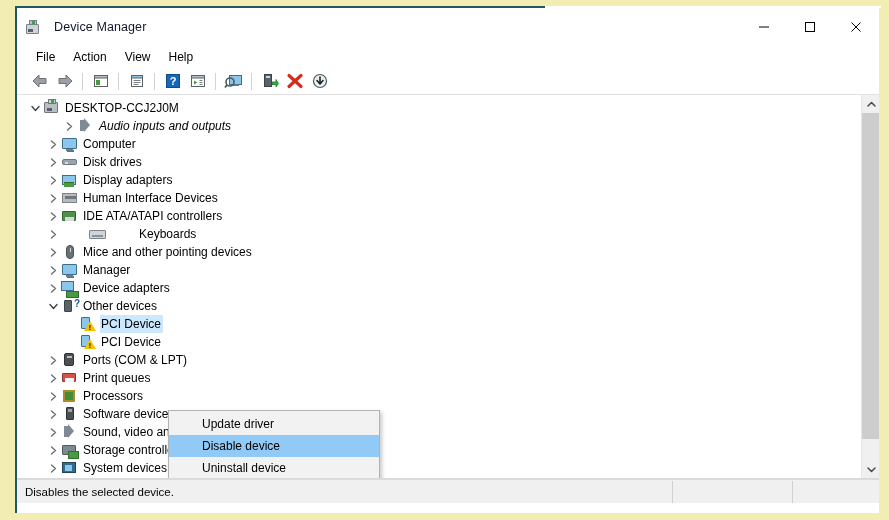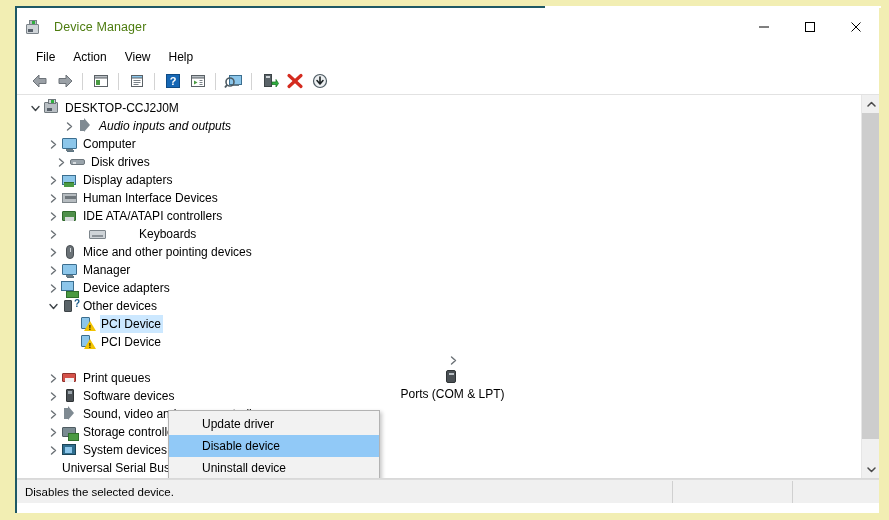--- a/index.html
+++ b/index.html
@@ -48,21 +48,21 @@
     position:absolute; left:3px; top:0px; width:8px; height:5px;
     background:#b9bfc4; border:1px solid #7a8288;
   }
   #title-icon .led {
     position:absolute; left:6px; top:1px; width:3px; height:3px;
     background:#2fae3e;
   }
   #title-text {
     margin-left:11px;
     font-size:12.5px;
-    color:#4d7c0f;
+    color:#0f172a;
     letter-spacing:0.1px;
   }
   #winbtns { position:absolute; right:0; top:0; height:38px; display:flex; }
   .winbtn {
     width:46px; height:38px;
     display:flex; align-items:center; justify-content:center;
     background:transparent;
   }
   .winbtn svg { display:block; }
 
@@ -390,21 +390,21 @@
               <svg width="9" height="9" viewBox="0 0 9 9">
                 <path d="M2.5 1 L6.5 4.5 L2.5 8" fill="none" stroke="#6b7176" stroke-width="1.4" stroke-linecap="round" stroke-linejoin="round"></path>
               </svg>
             </div>
             <div class="ticon">
               <div class="ic-monitor"></div>
               <div class="ic-stand"></div>
             </div>
             <div class="rowlabel">Computer</div>
           </div>
-          <div class="row" style="padding-left: 36px;">
+          <div class="row" style="padding-left: 28px;">
             <div class="twisty">
               <svg width="9" height="9" viewBox="0 0 9 9">
                 <path d="M2.5 1 L6.5 4.5 L2.5 8" fill="none" stroke="#6b7176" stroke-width="1.4" stroke-linecap="round" stroke-linejoin="round"></path>
               </svg>
             </div>
             <div class="ticon">
               <div class="ic-disk"></div>
             </div>
             <div class="rowlabel">Disk drives</div>
           </div>
@@ -506,41 +506,52 @@
             <div class="rowlabel">PCI Device</div>
           </div>
           <div class="row" style="padding-left: 46px;">
             <div class="twisty"></div>
             <div class="ticon">
               <div class="ic-pci"></div>
               <div class="ic-warn"></div>
             </div>
             <div class="rowlabel">PCI Device</div>
           </div>
-          <div class="row" style="padding-left: 28px; flex-direction: column;">
+          <div class="row" style="padding-left: 28px;">
             <div class="twisty">
               <svg width="9" height="9" viewBox="0 0 9 9">
                 <path d="M2.5 1 L6.5 4.5 L2.5 8" fill="none" stroke="#6b7176" stroke-width="1.4" stroke-linecap="round" stroke-linejoin="round"></path>
               </svg>
             </div>
             <div class="ticon">
               <div class="ic-port"></div>
             </div>
             <div class="rowlabel">Ports (COM &amp; LPT)</div>
           </div>
           <div class="row" style="padding-left: 28px;">
             <div class="twisty">
               <svg width="9" height="9" viewBox="0 0 9 9">
                 <path d="M2.5 1 L6.5 4.5 L2.5 8" fill="none" stroke="#6b7176" stroke-width="1.4" stroke-linecap="round" stroke-linejoin="round"></path>
               </svg>
             </div>
             <div class="ticon">
               <div class="ic-printer"></div>
             </div>
             <div class="rowlabel">Print queues</div>
+          </div>
+          <div class="row" style="padding-left: 28px;">
+            <div class="twisty">
+              <svg width="9" height="9" viewBox="0 0 9 9">
+                <path d="M2.5 1 L6.5 4.5 L2.5 8" fill="none" stroke="#6b7176" stroke-width="1.4" stroke-linecap="round" stroke-linejoin="round"></path>
+              </svg>
+            </div>
+            <div class="ticon">
+              <div class="ic-cpu"></div>
+            </div>
+            <div class="rowlabel">Processors</div>
           </div>
           <div class="row" style="padding-left: 28px;">
             <div class="twisty">
               <svg width="9" height="9" viewBox="0 0 9 9">
                 <path d="M2.5 1 L6.5 4.5 L2.5 8" fill="none" stroke="#6b7176" stroke-width="1.4" stroke-linecap="round" stroke-linejoin="round"></path>
               </svg>
             </div>
             <div class="ticon">
               <div class="ic-sw"></div>
             </div>

